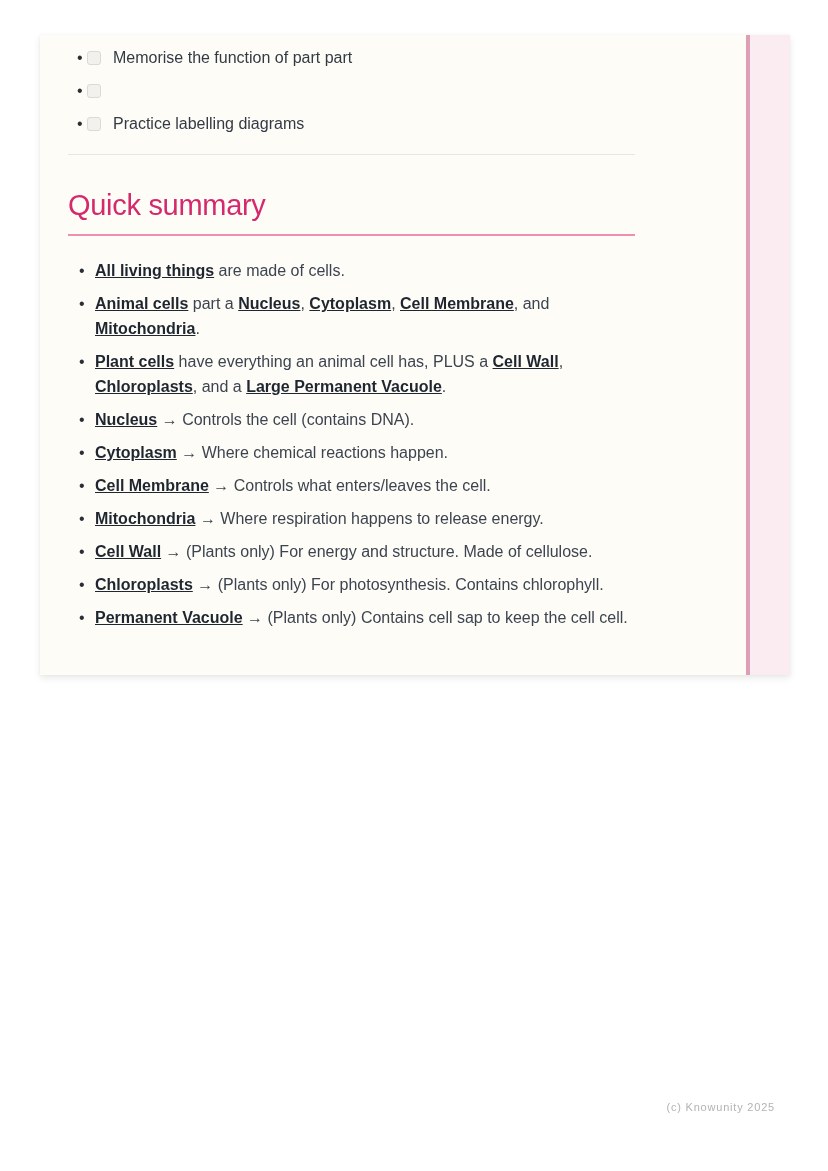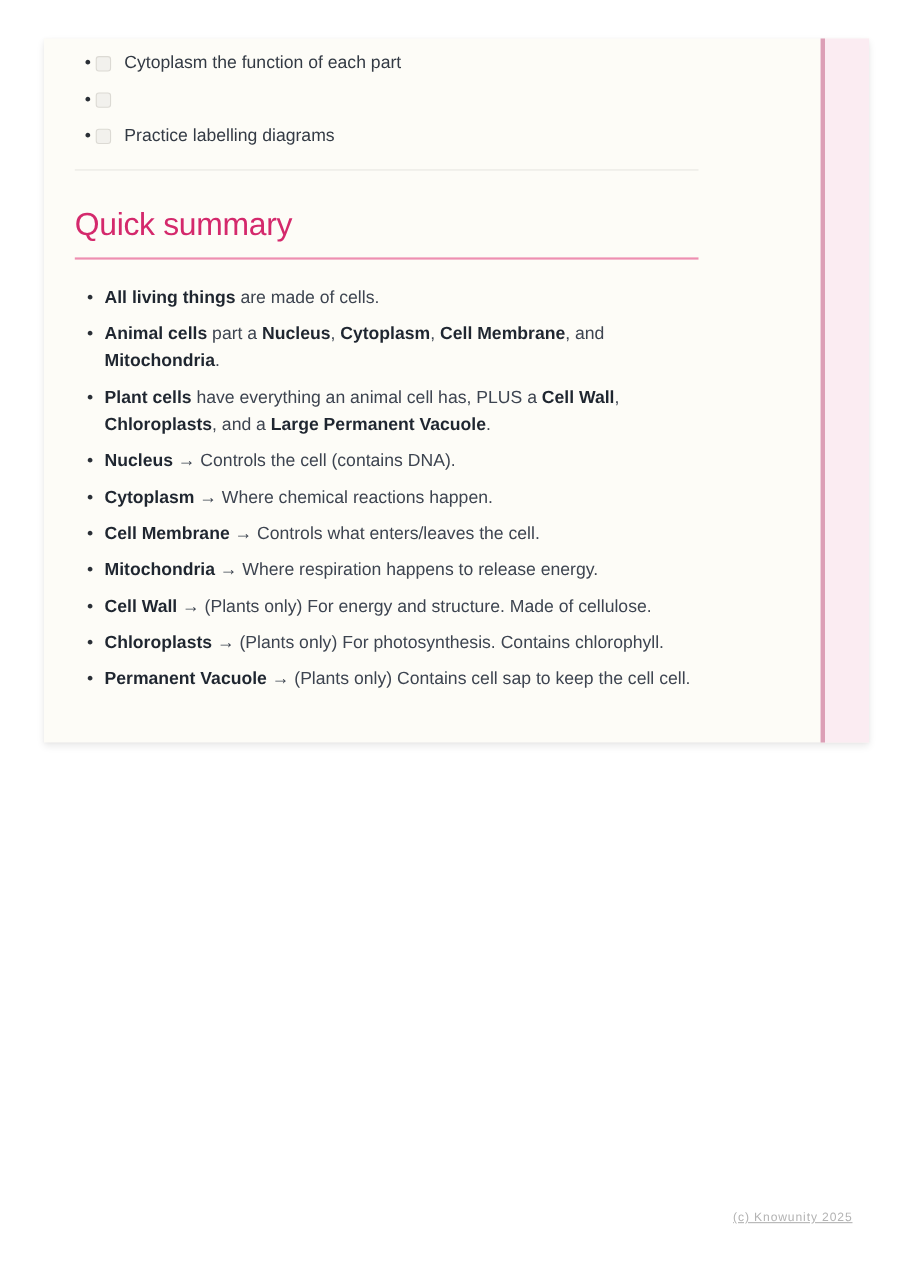--- a/index.html
+++ b/index.html
@@ -49,38 +49,38 @@
     margin-top:32px;font-size:29px;line-height:36px;font-weight:400;
     color:var(--accent);letter-spacing:-0.3px;
   }
   .heading-rule{height:2px;background:var(--accent-rule);margin-top:11px;width:567px;}
 
   
   .summary-list{margin-top:22px;}
   .sum-item{display:flex;margin-bottom:8px;}
   .bullet2{width:27px;padding-left:11px;color:#2a2f36;flex:0 0 auto;}
   .sum-text{flex:1 1 auto;min-width:0;}
-  .sum-text strong{color:var(--text-bold);font-weight:700;}
+  .sum-text strong{color:var(--text-bold);font-weight:700;text-decoration:underline;}
 
   .footer{
     position:absolute;top:1101px;right:53px;
-    font-size:11px;letter-spacing:0.8px;color:var(--muted);text-decoration:underline;
+    font-size:11px;letter-spacing:0.8px;color:var(--muted);
   }
 </style>
 </head>
 <body>
 
 <div class="card">
   <div class="side-band"></div>
   <div class="content">
     <ul class="checklist">
   <li class="check-item">
     <span class="bullet">•</span>
     <span class="checkbox"></span>
-    <span class="check-label">Cytoplasm the function of each part</span>
+    <span class="check-label">Memorise the function of part part</span>
   </li>
 
   <li class="check-item">
     <span class="bullet">•</span>
     <span class="checkbox"></span>
   </li>
 
   <li class="check-item">
     <span class="bullet">•</span>
     <span class="checkbox"></span>

